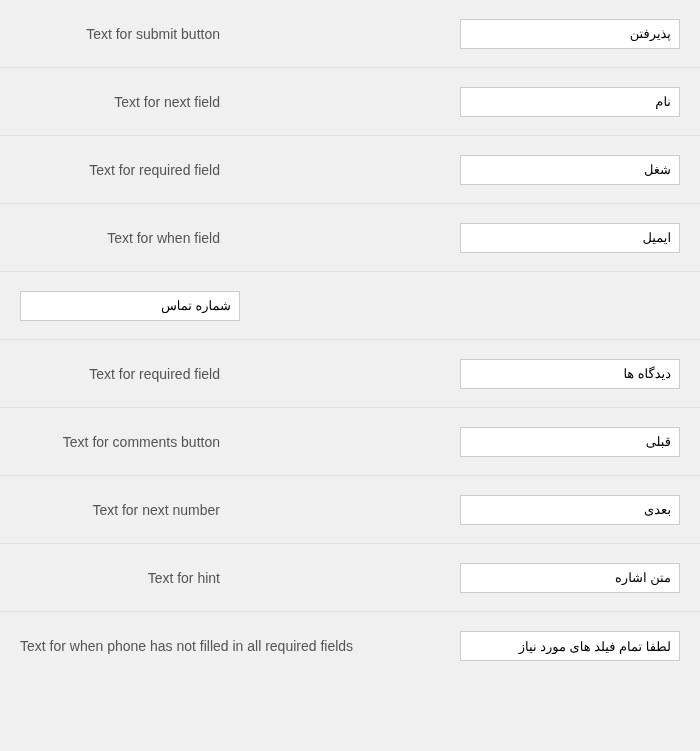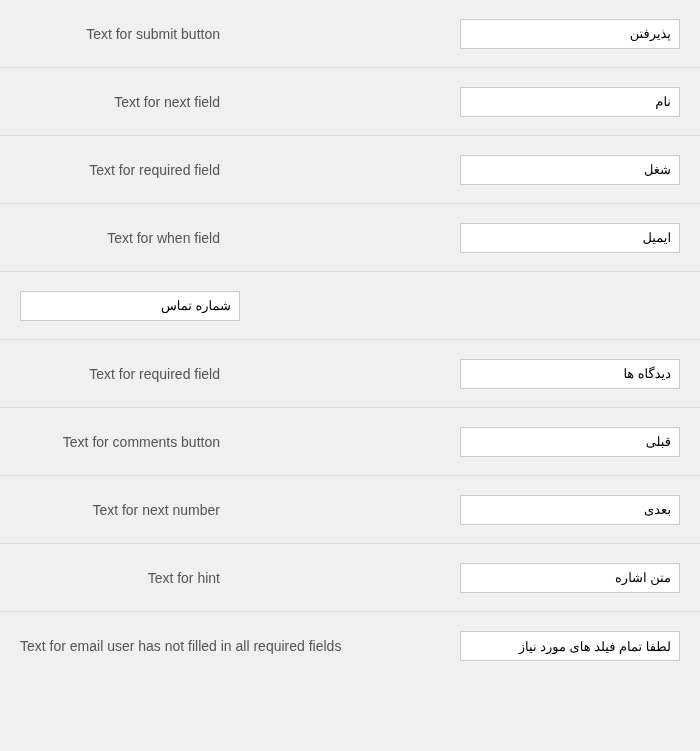--- a/index.html
+++ b/index.html
@@ -104,18 +104,18 @@
         <input type="text" class="input-field" value="بعدی" style="">
       </div>
     </div>
     <div class="row">
       <div class="right-side">Text for hint</div>
       <div class="left-side">
         <input type="text" class="input-field" value="متن اشاره" style="">
       </div>
     </div>
     <div class="row last-row">
-      <div class="right-side">Text for email user has not filled in all required fields</div>
+      <div class="right-side">Text for when phone has not filled in all required fields</div>
       <div class="left-side">
         <input type="text" class="input-field" value="لطفا تمام فیلد های مورد نیاز" style="">
       </div>
     </div>
   </div>
 
 </body></html>

